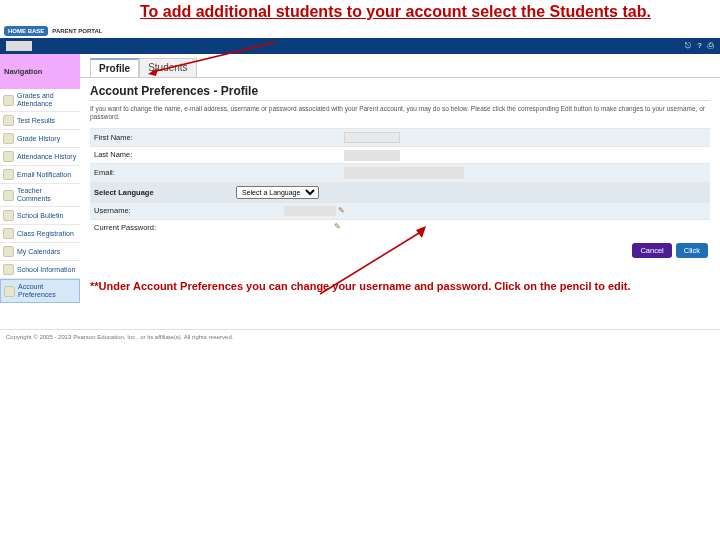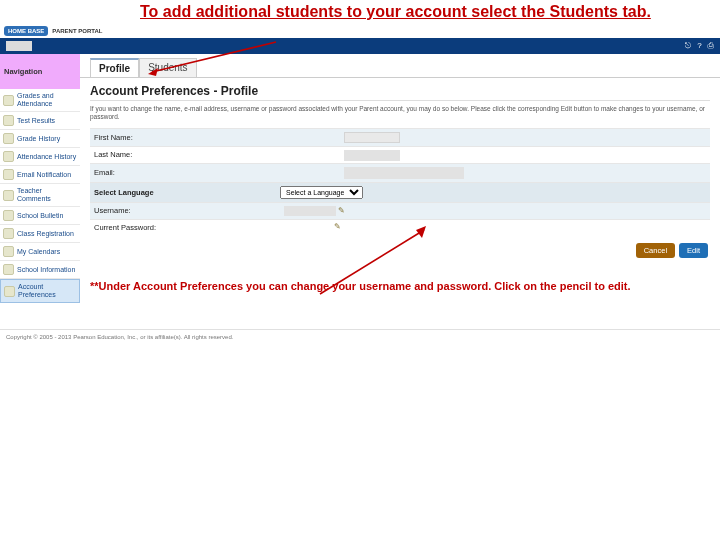--- a/index.html
+++ b/index.html
@@ -176,21 +176,21 @@
     margin-left: 180px;
     display: flex;
     flex-direction: column;
     gap: 2px;
     width: 56px;
   }
   .redact-stack .redact { width: 56px; height: 10px; background:#e9e9e9; border:1px solid #d4d4d4;}
   .lang-select {
     font-size: 7px;
     padding: 1px;
-    margin-left: 116px;
+    margin-left: 72px;
   }
   .pencil {
     width: 8px;
     height: 8px;
     display: inline-block;
     color: #8a7a3d;
     font-size: 8px;
     line-height: 8px;
   }
   .btn-row {
@@ -200,21 +200,21 @@
     padding: 8px 2px 2px 0;
   }
   .btn {
     font-size: 7.5px;
     color: #fff;
     padding: 3px 8px;
     border-radius: 3px;
     border: none;
     cursor: pointer;
   }
-  .btn.cancel { background: #a16207; }
+  .btn.cancel { background: #4c1d95; }
   .btn.save { background: #1f6fb6; }
   .bottom-annotation {
     font-size: 11px;
     color: #c00000;
     font-weight: 600;
     padding: 10px 0 8px 10px;
   }
   .footer {
     font-size: 6px;
     color: #777;
@@ -354,21 +354,21 @@
       <div class="form-row">
         <span class="form-label">Current Password:</span>
         <span class="form-val">
           <span style="margin-left:168px;"></span>
           <span class="pencil">✎</span>
         </span>
       </div>
 
       <div class="btn-row">
         <button class="btn cancel">Cancel</button>
-        <button class="btn save">Edit</button>
+        <button class="btn save">Click</button>
       </div>
     </div>
 
     <div class="arrow" style="left:238px; top:172px;">
       <svg width="110" height="70">
           <line x1="2" y1="68" x2="106" y2="4" stroke="#c00000" stroke-width="1.6"></line>
           <polygon points="108,0 98,4 104,12" fill="#c00000"></polygon>
         </svg>
     </div>
 

